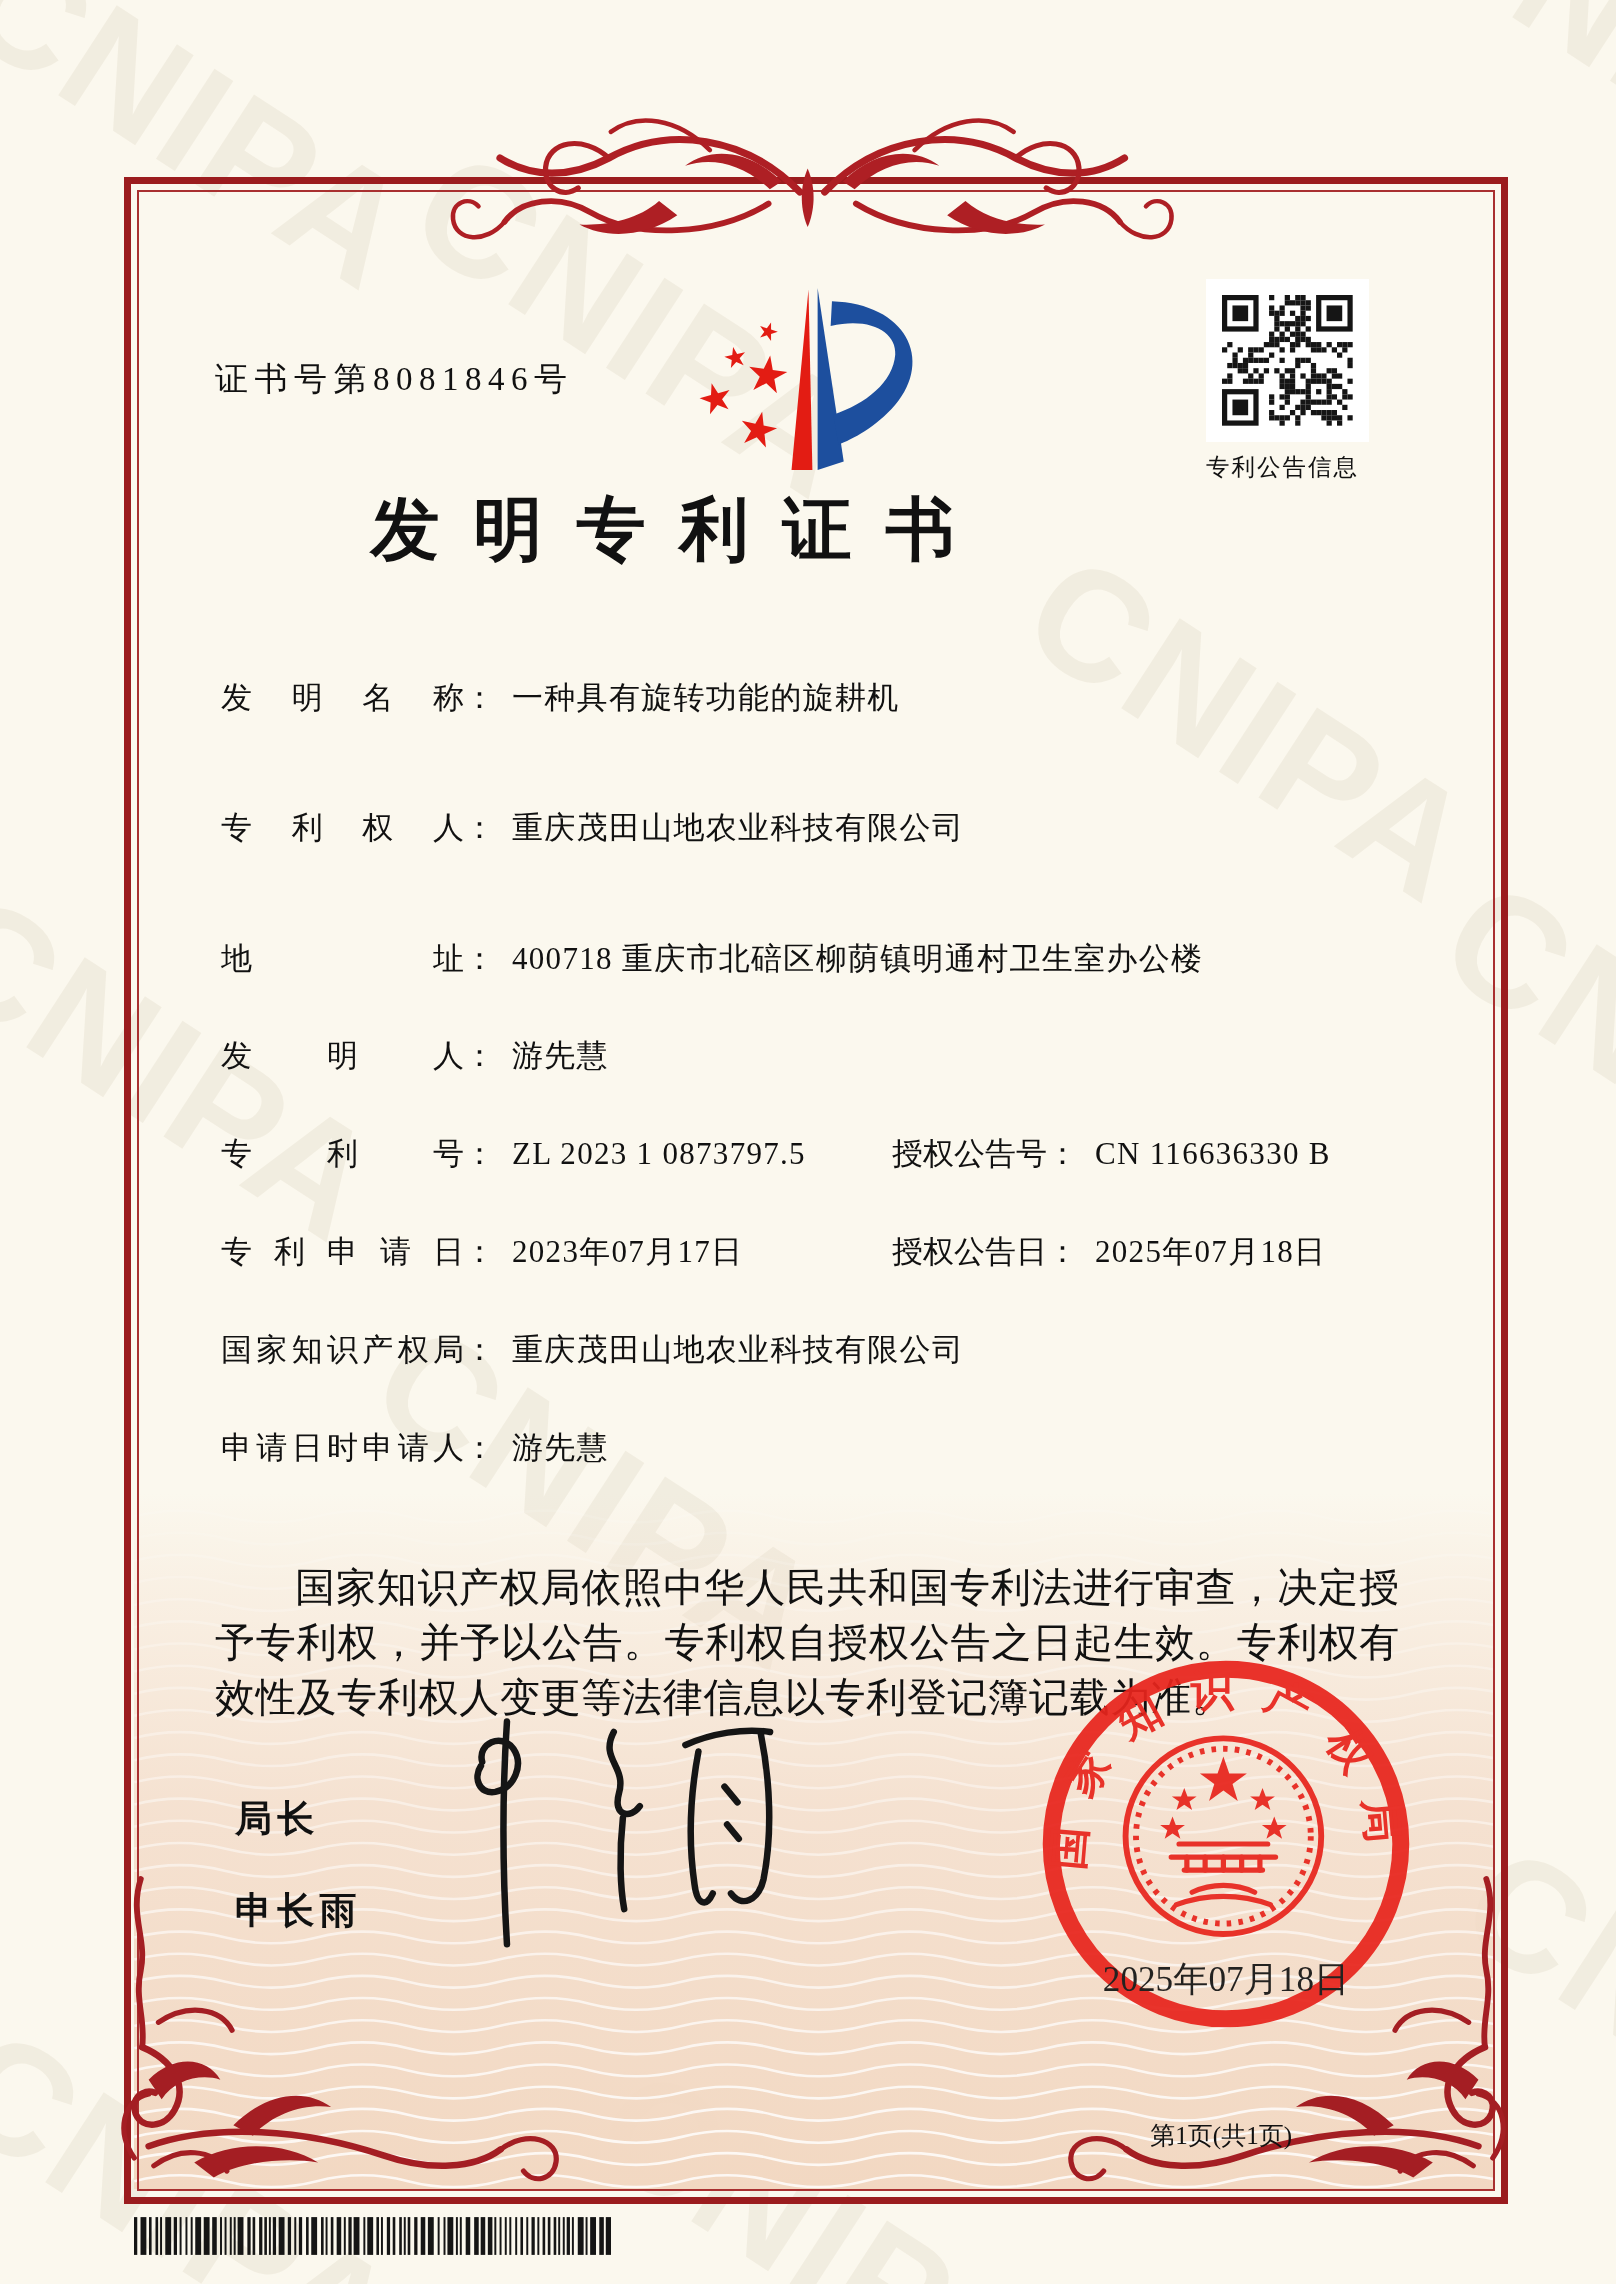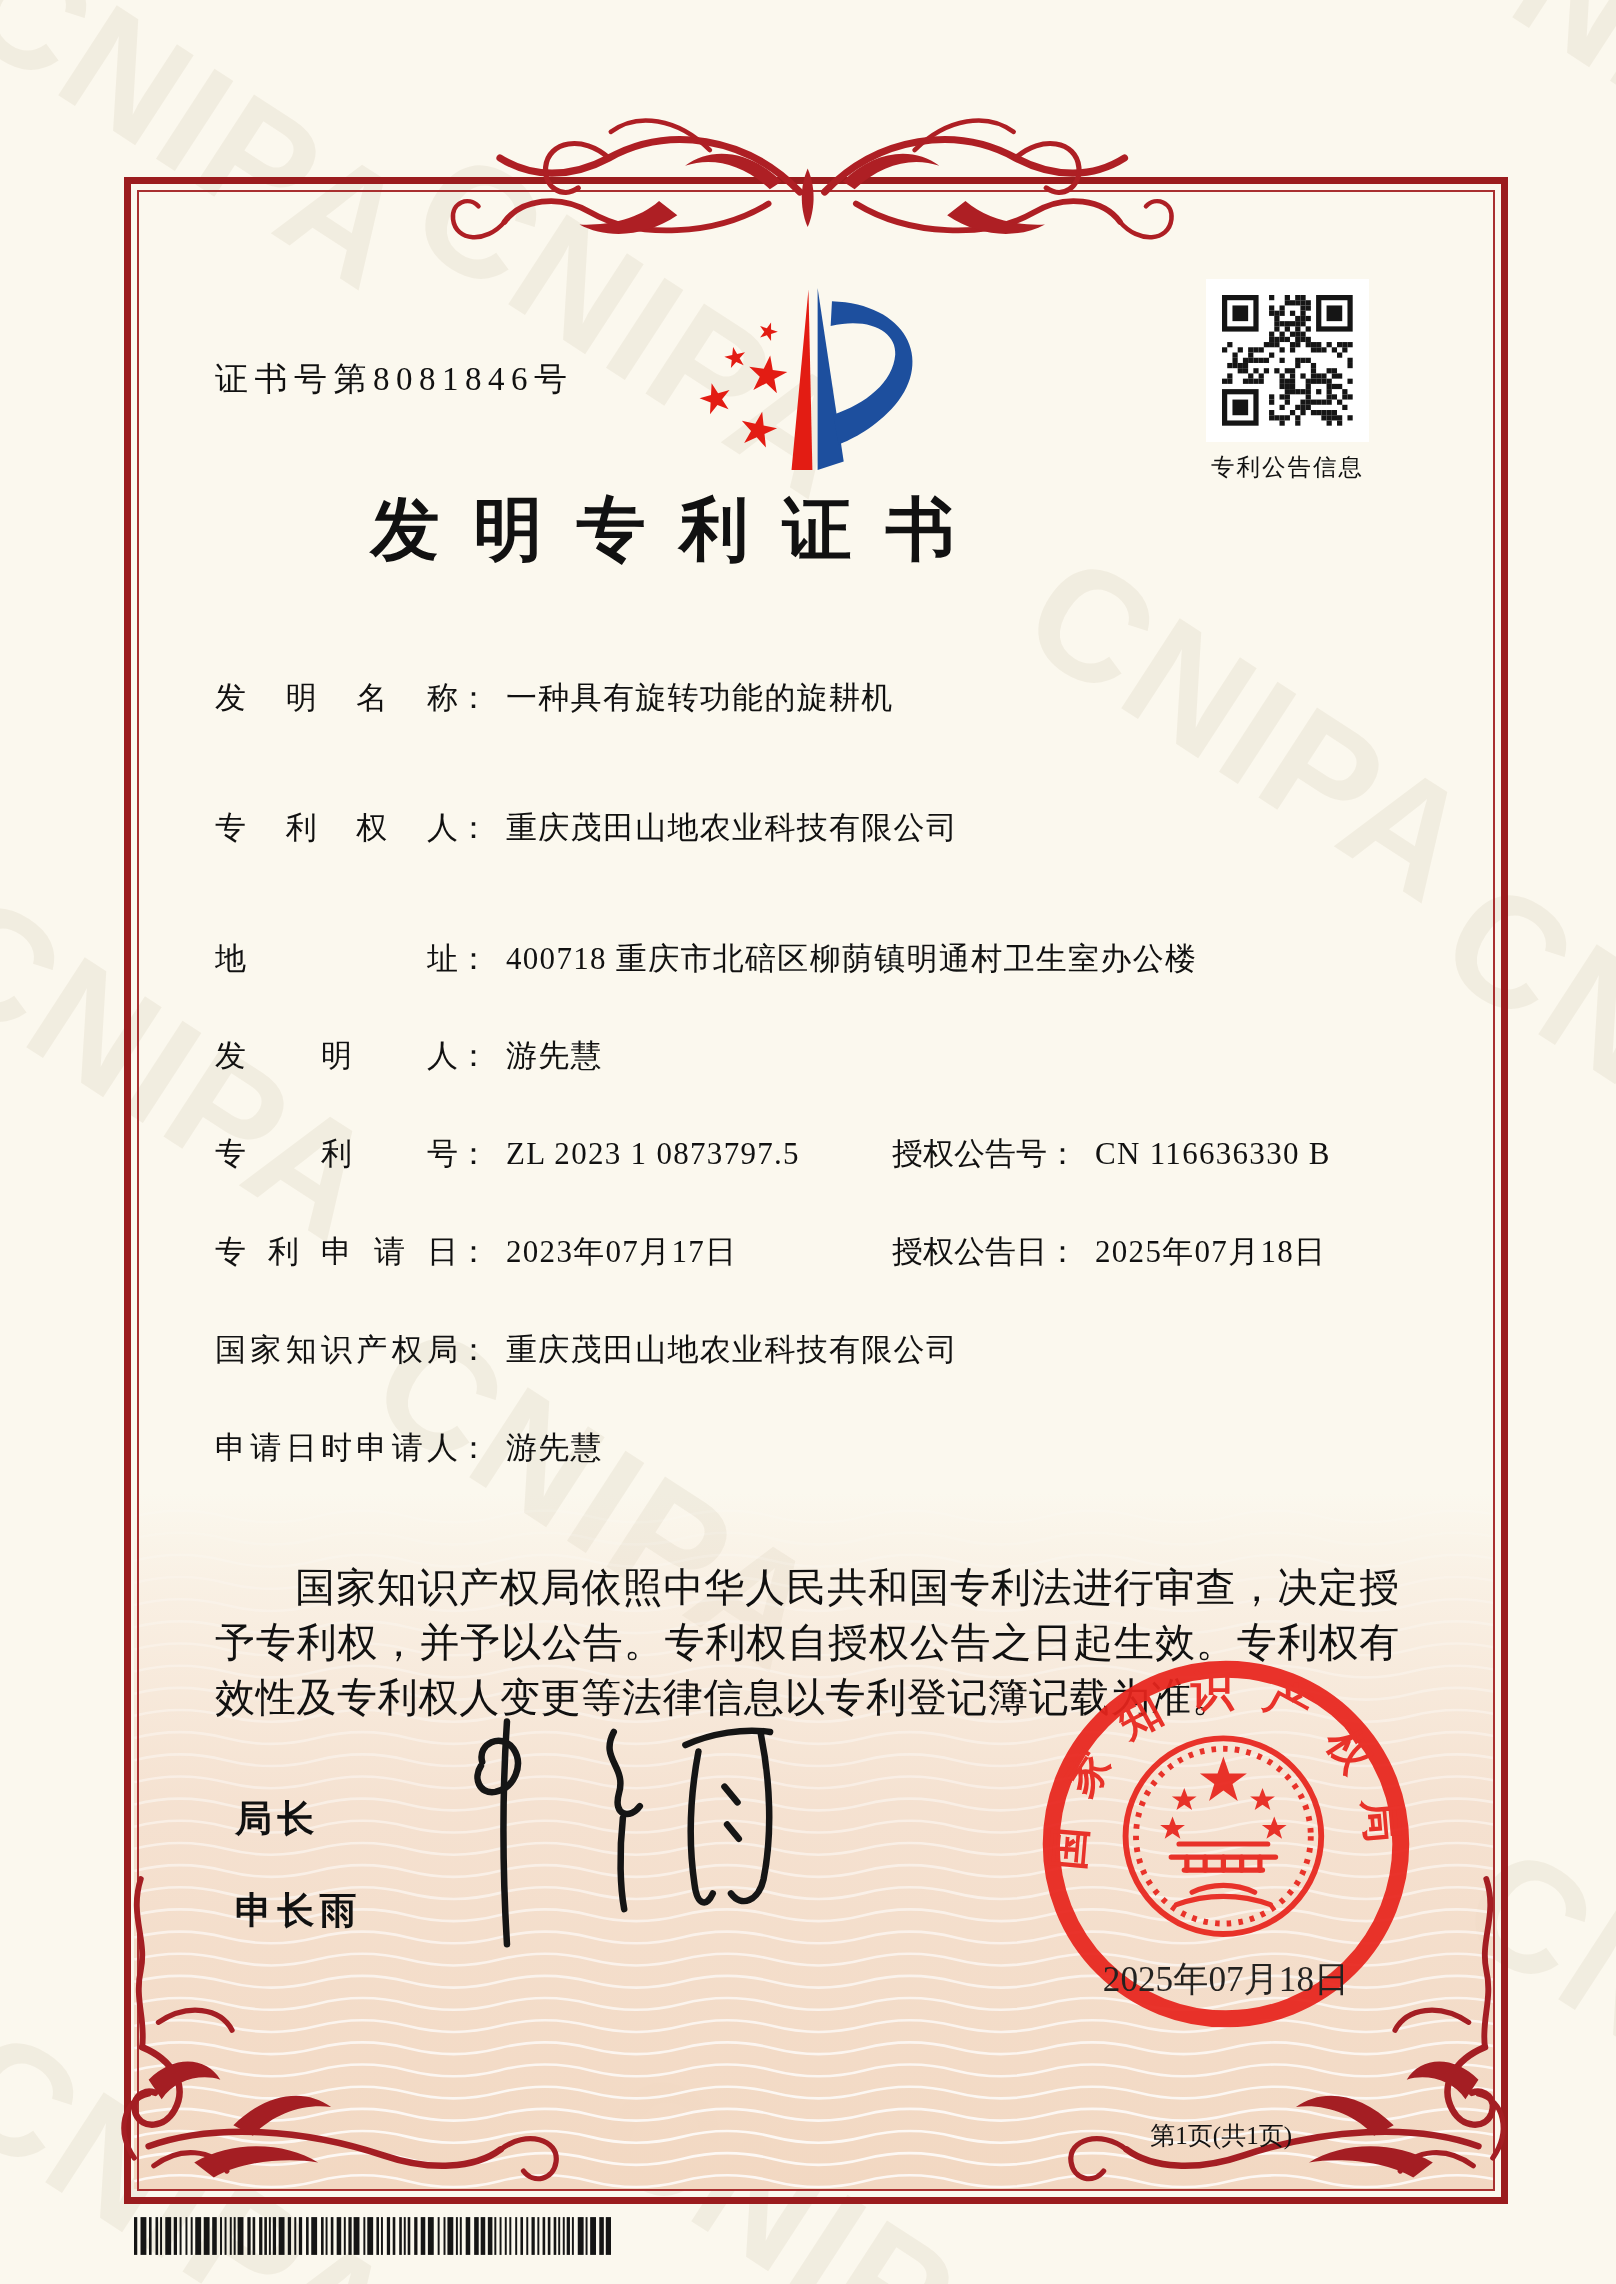--- a/index.html
+++ b/index.html
@@ -34,27 +34,27 @@
       rgba(244,221,203,0.30) 14%,
       rgba(243,218,199,0.75) 45%,
       #f2d8c2 100%);
   }
   .wave-zone svg{position:absolute;left:0;top:0;}
   
   .cert-no{left:215px;top:357px;font-size:33px;letter-spacing:6.5px;z-index:6;}
   .logo{left:678px;top:271px;z-index:6;}
   .qr-box{left:1206px;top:279px;width:163px;height:163px;background:#ffffff;z-index:6;}
   .qr-box svg{position:absolute;left:15.6px;top:15.6px;}
-  .qr-label{left:1206px;top:451px;width:163px;text-align:center;font-size:23.5px;letter-spacing:2px;z-index:6;}
+  .qr-label{left:1206px;top:451px;width:163px;font-size:23.5px;letter-spacing:2px;z-index:6;}
   .title{
     left:0;top:484px;width:1325px;text-align:center;z-index:6;
     font-size:69px;font-weight:bold;letter-spacing:34px;text-indent:34px;
   }
   
-  .frow{position:absolute;left:215px;font-size:31px;z-index:6;white-space:nowrap;}
+  .frow{position:absolute;left:221px;font-size:31px;z-index:6;white-space:nowrap;}
   .frow .flabel{
     display:inline-block;width:243px;
     text-align:justify;text-align-last:justify;vertical-align:bottom;
   }
   .frow .fsep{display:inline-block;}
   .frow .fval{display:inline-block;margin-left:17px;letter-spacing:1.3px;}
   .frow.rcol{left:892px;}
   .frow.rcol .flabel{width:auto;text-align:left;text-align-last:auto;}
   
   .legal{

